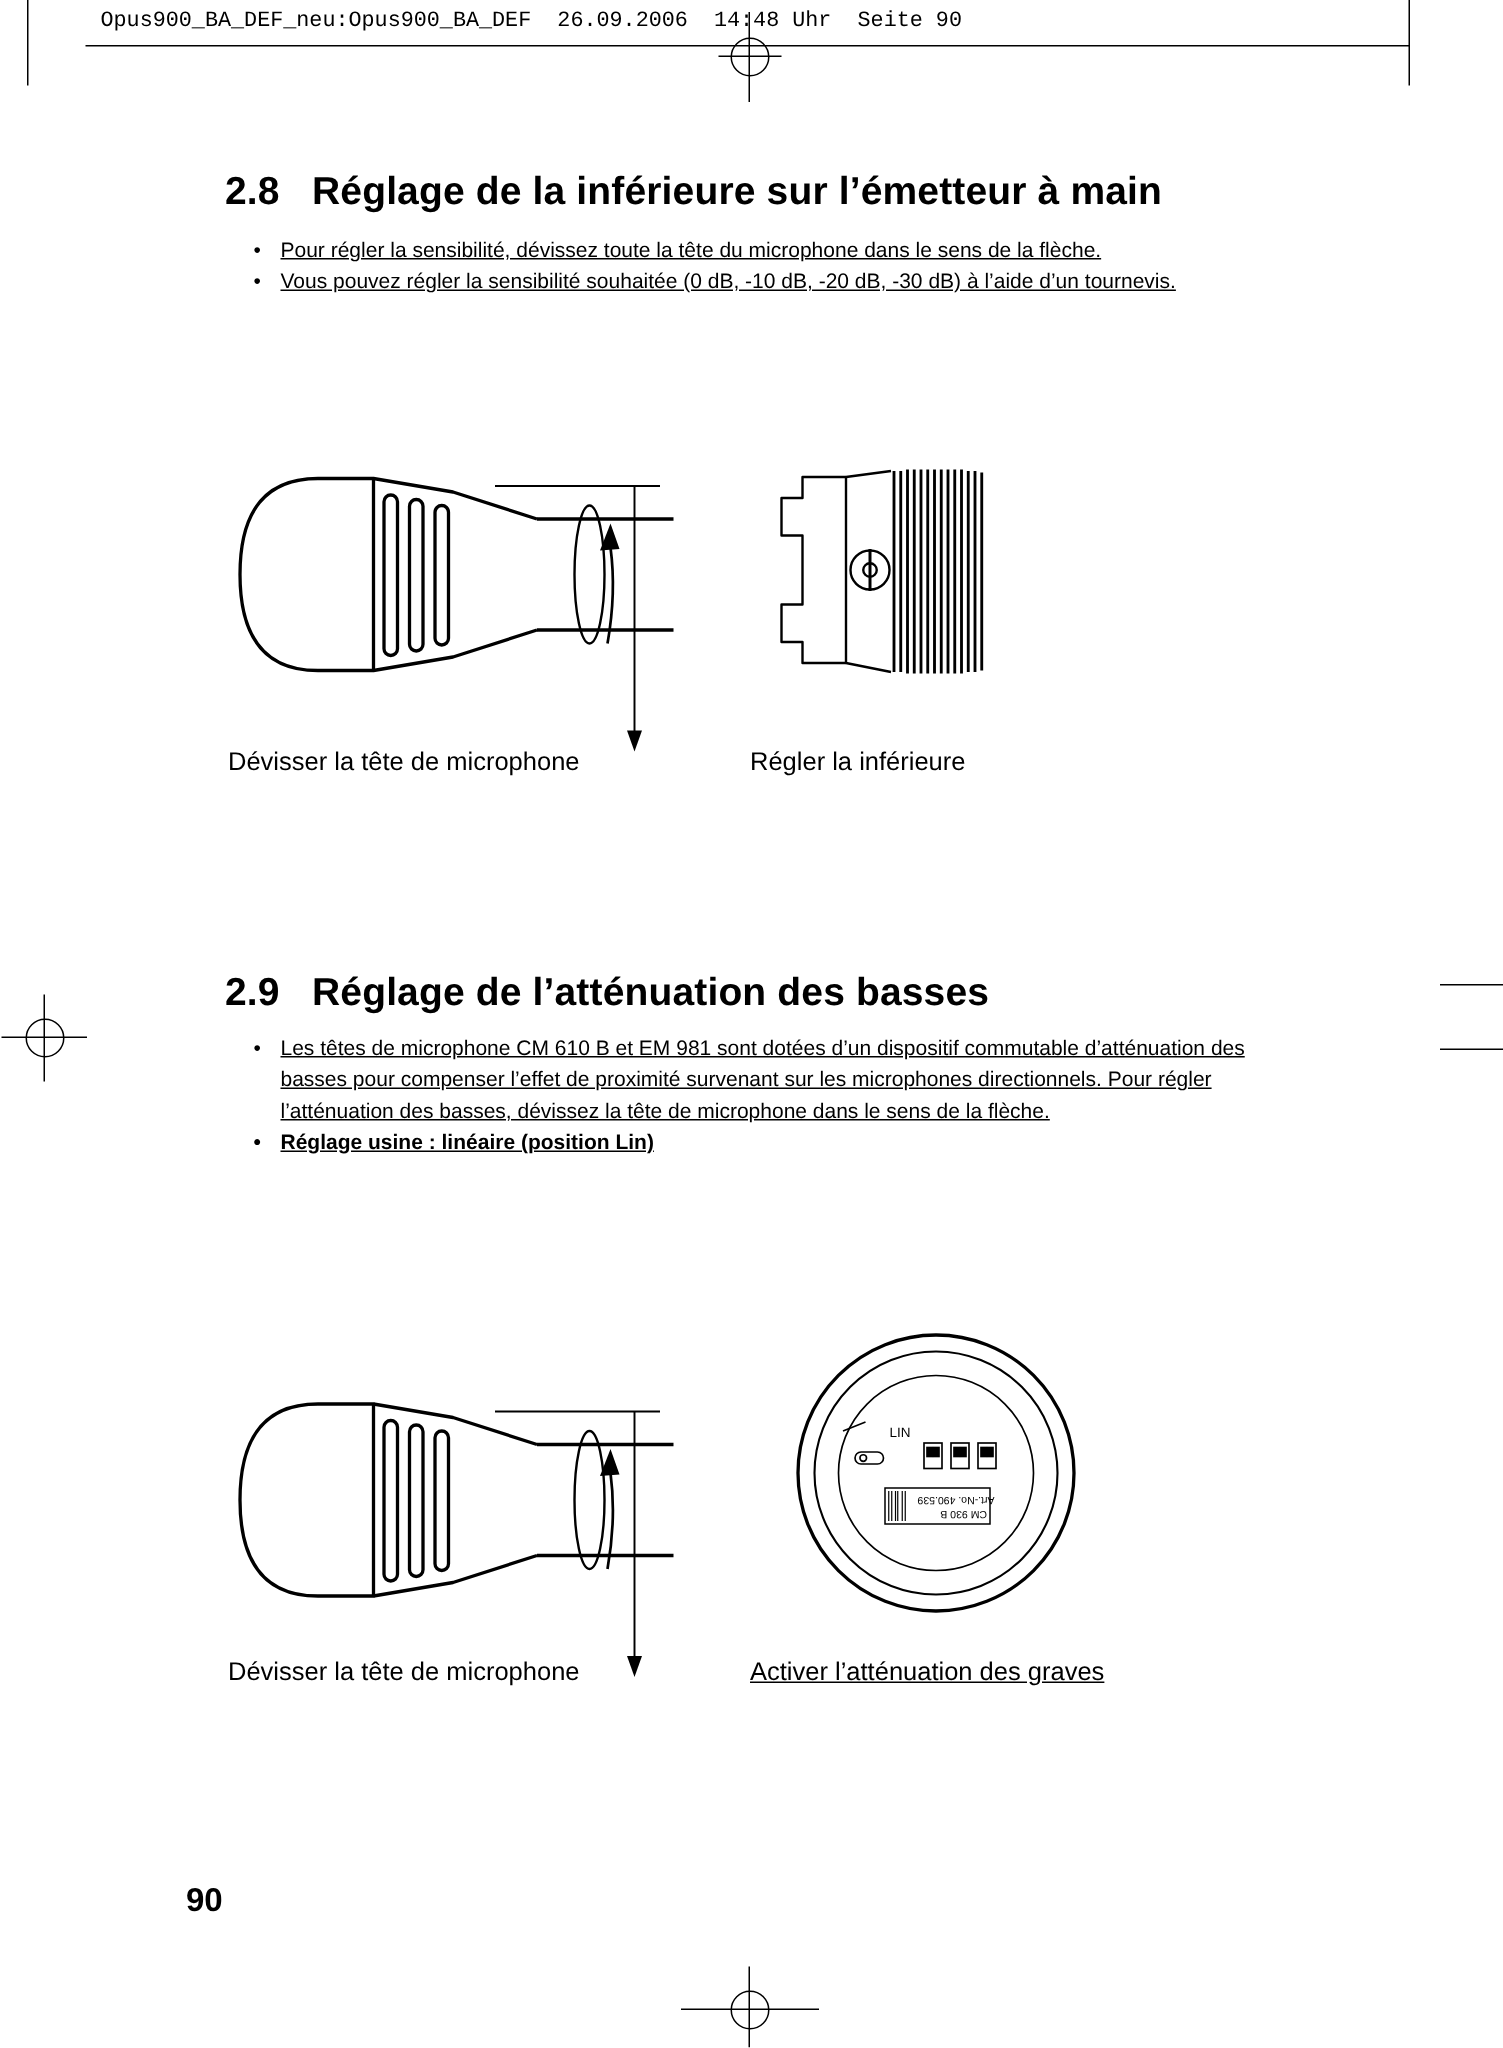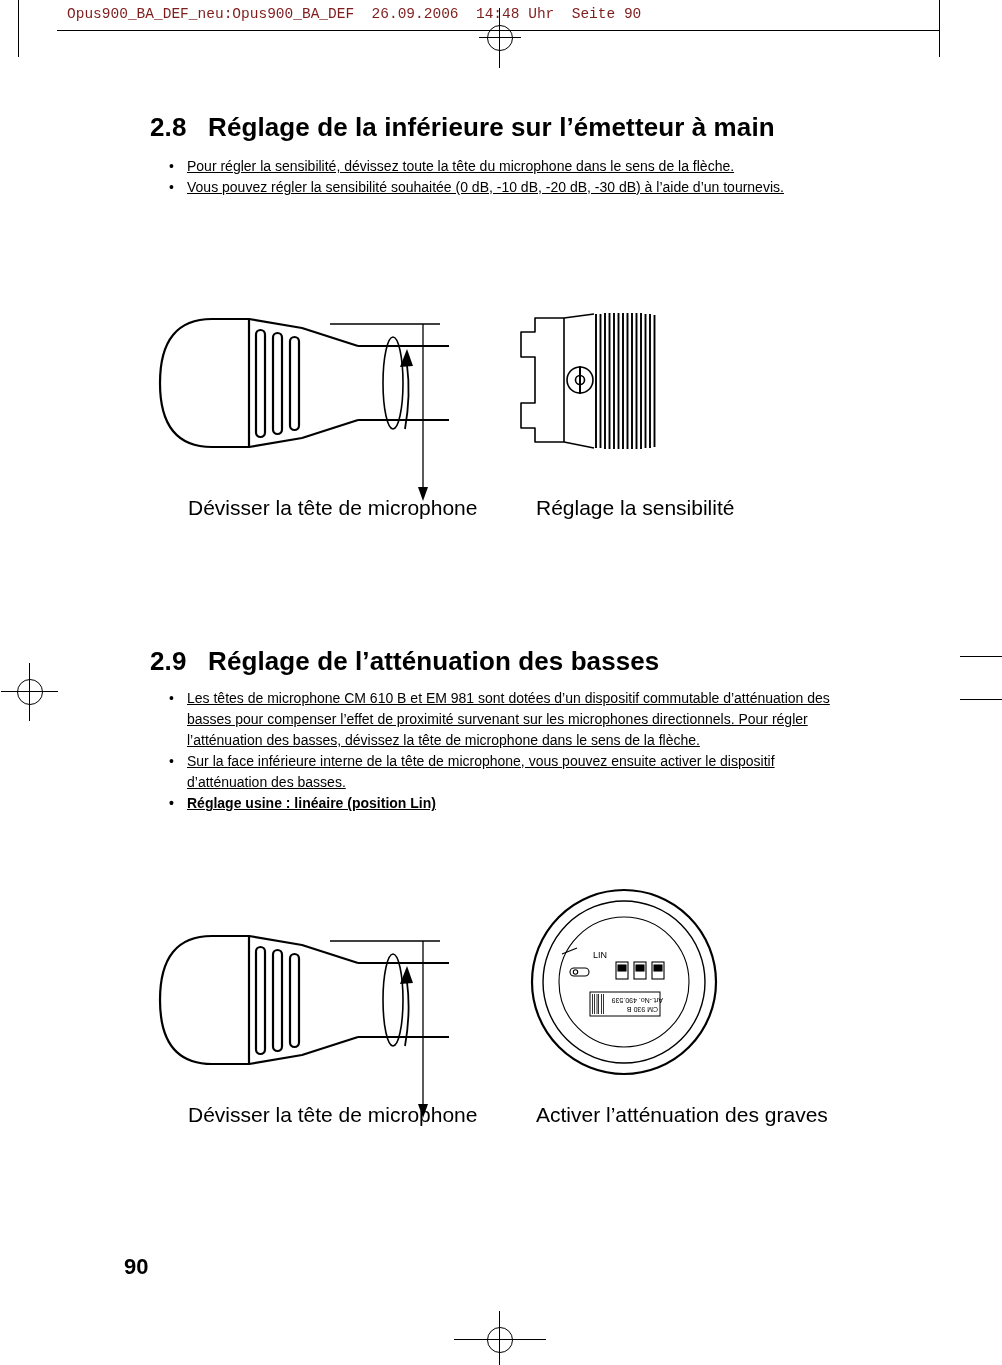--- a/index.html
+++ b/index.html
@@ -12,35 +12,35 @@
   }
   .hline { position:absolute; background:#000; height:1.4px; }
   .vline { position:absolute; background:#000; width:1.4px; }
   .circle-mark {
     position:absolute; width:26px; height:26px;
     border:1.6px solid #000; border-radius:50%;
   }
   .header-text {
     position:absolute; left:67px; top:6px;
     font-family:"Liberation Mono","DejaVu Sans Mono",monospace;
-    font-size:14.5px; white-space:pre; color:#7f1d1d;
+    font-size:14.5px; white-space:pre; color:#000000;
   }
   .heading {
     position:absolute; left:150px; display:flex;
     font-size:26px; font-weight:bold; letter-spacing:0.1px;
   }
   .heading .num { width:58px; flex:0 0 58px; }
   .bullets {
     position:absolute; left:168px; width:672px;
     list-style:none; font-size:14px; line-height:21px;text-decoration:underline;
   }
   .bullets li { position:relative; padding-left:19px; }
   .bullets li::before { content:"\2022"; position:absolute; left:1px; }
   .bullets li.bold { font-weight:bold; }
-  .caption { position:absolute; font-size:21px; line-height:20px;margin-left:36px; }
+  .caption { position:absolute; font-size:17px; line-height:20px; }
   .pagenum { position:absolute; left:124px; top:1254px; font-size:22px; font-weight:bold; }
   .illus { position:absolute; }
   svg text { font-family:"Liberation Sans","DejaVu Sans",sans-serif; }
 </style>
 </head>
 <body>
 
 <div class="header-text">Opus900_BA_DEF_neu:Opus900_BA_DEF  26.09.2006  14:48 Uhr  Seite 90</div>
 <div class="hline" style="left:57px; top:30px; width:883px;"></div>
 <div class="vline" style="left:18px; top:0; height:57px;"></div>
@@ -101,30 +101,29 @@
     <line x1="56" y1="8" x2="86" y2="4"></line>
     <line x1="56" y1="132" x2="86" y2="138"></line>
     <circle cx="72" cy="70" r="13"></circle>
     <circle cx="72" cy="70" r="4.5"></circle>
     <line x1="72" y1="56" x2="72" y2="84" stroke-width="2"></line>
   </g>
   <path stroke="#000" stroke-width="1.9" fill="none" d="M88 4 V138 M92.5 4 V138 M97 3 V139 M101.5 3 V139 M106 3 V139 M110.5 3 V139 M115 3 V139 M119.5 3 V139 M124 3 V139 M128.5 3 V139 M133 3 V139 M137.5 4 V138 M142 4 V138 M146.5 5 V137"></path>
 </svg>
 
 <div class="caption" style="left:152px; top:498px;">Dévisser la tête de microphone</div>
-<div class="caption" style="left:500px; top:498px;">Réglage la sensibilité</div>
+<div class="caption" style="left:500px; top:498px;">Régler la inférieure</div>
 
 <div class="heading" style="top:646px;">
   <span class="num">2.9</span>
   <span>Réglage de l’atténuation des basses</span>
 </div>
 
 <ul class="bullets" style="top:688px;">
   <li>Les têtes de microphone CM 610 B et EM 981 sont dotées d’un dispositif commutable d’atténuation des basses pour compenser l’effet de proximité survenant sur les microphones directionnels. Pour régler l’atténuation des basses, dévissez la tête de microphone dans le sens de la flèche.</li>
-  <li>Sur la face inférieure interne de la tête de microphone, vous pouvez ensuite activer le dispositif d’atténuation des basses.</li>
   <li class="bold">Réglage usine : linéaire (position Lin)</li>
 </ul>
 
 <svg class="illus" style="left:152px; top:920px;" width="300" height="200" viewBox="0 0 300 200">
   <g fill="none" stroke="#000" stroke-width="2.2" stroke-linejoin="round">
     <path d="M 97 16 L 60 16 Q 8 16 8 80 Q 8 144 60 144 L 97 144 Z"></path>
     <path d="M 97 16 L 150 25 L 206 43"></path>
     <path d="M 97 144 L 150 135 L 206 117"></path>
     <rect x="104" y="27" width="9" height="107" rx="4.5"></rect>
     <rect x="121" y="30" width="9" height="101" rx="4.5"></rect>
@@ -171,15 +170,15 @@
     </g>
   </g>
   <text x="65" y="72" font-size="9" fill="#000">LIN</text>
   <g transform="rotate(180 105 118)" fill="#000">
     <text x="80" y="115" font-size="7">CM 930 B</text>
     <text x="75" y="124" font-size="7">Art.-No. 490.539</text>
   </g>
 </svg>
 
 <div class="caption" style="left:152px; top:1105px;">Dévisser la tête de microphone</div>
-<div class="caption" style="left:500px; top:1105px;">Activer l’atténuation des graves</div>
+<div class="caption" style="left:500px; top:1105px;text-decoration:underline;">Activer l’atténuation des graves</div>
 
 <div class="pagenum">90</div>
 
 </body></html>

